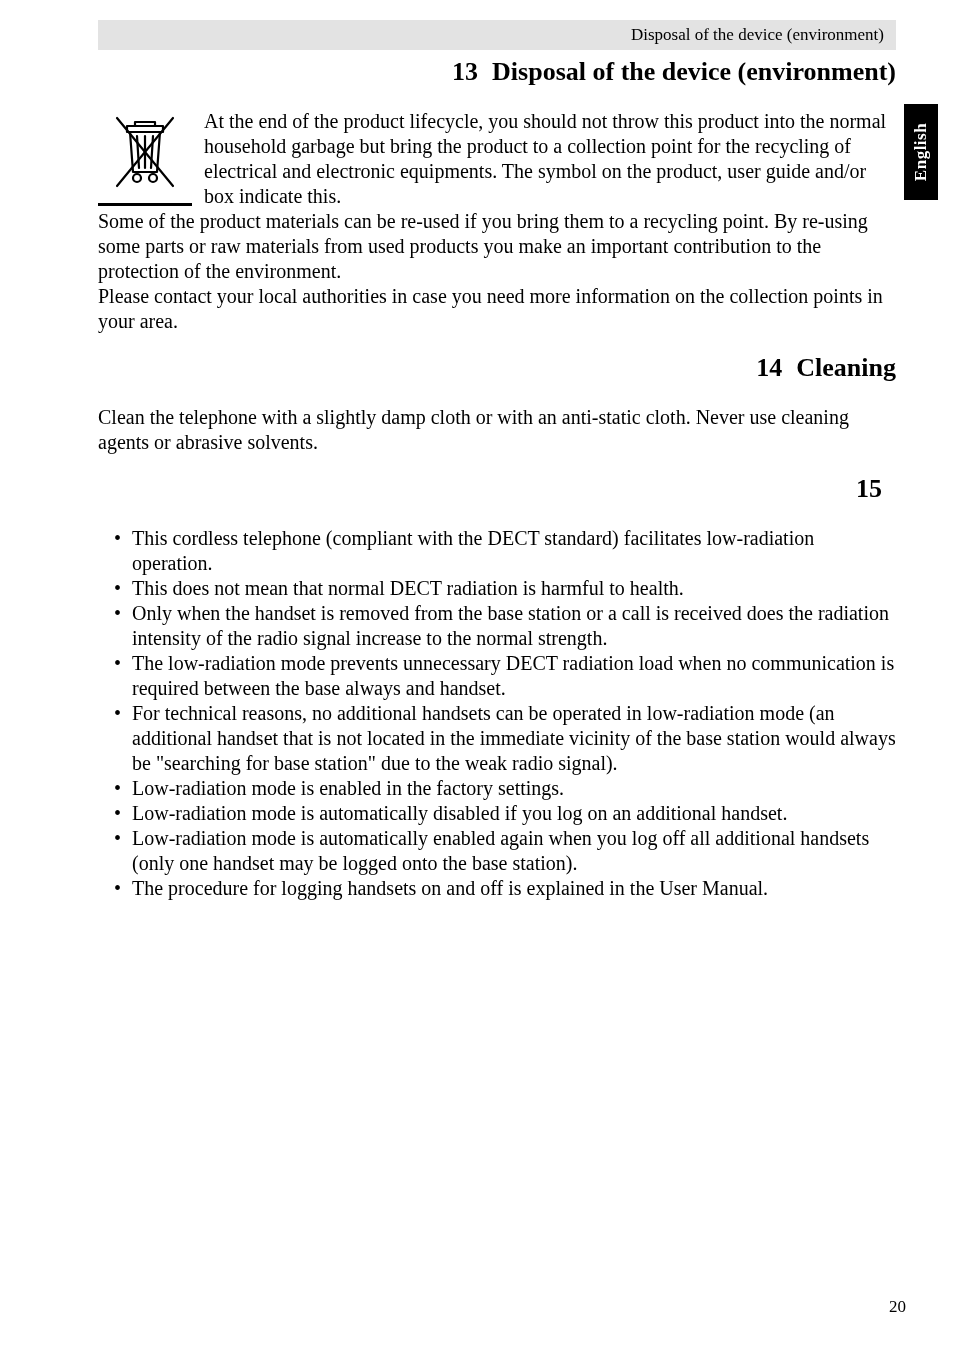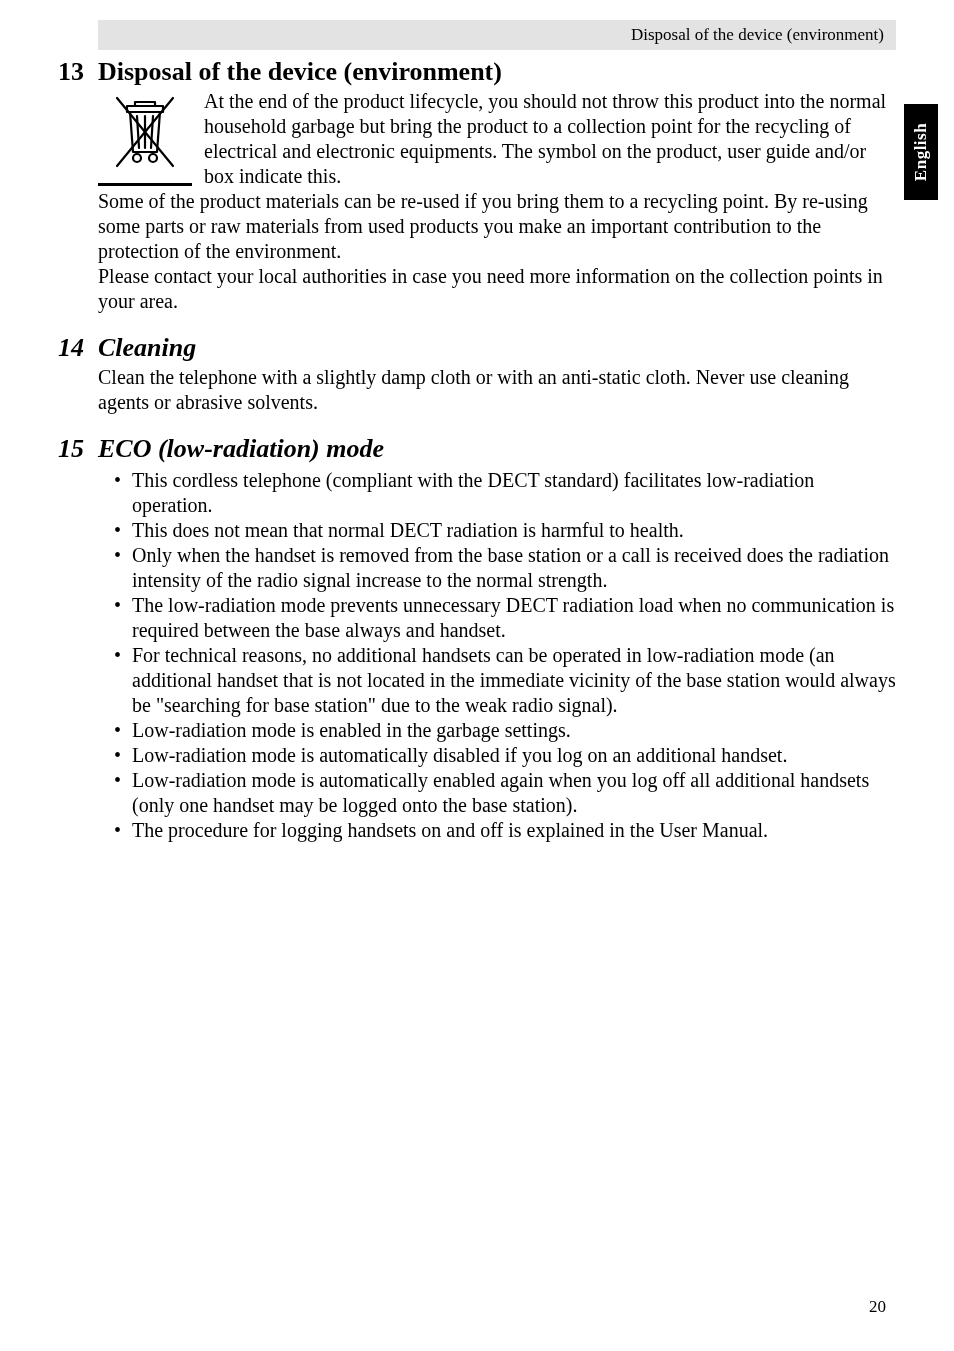--- a/index.html
+++ b/index.html
@@ -43,39 +43,41 @@
     font-weight: bold;
     font-size: 17px;
     letter-spacing: 0.5px;
   }
   .content {
     margin: 2px 58px 0 58px;
   }
   .section {
     display: flex;
     align-items: flex-start;
+    justify-content: flex-end;
   }
   .sec-num {
     font-weight: bold;
     font-size: 26px;
     width: 40px;
     flex: 0 0 40px;
     line-height: 1.35;
     padding-top: 2px;
   }
   .sec-title {
     font-weight: bold;
     font-size: 26px;
     line-height: 1.35;
     padding-top: 2px;
   }
   .body-block {
     margin-left: 40px;
     font-size: 20px;
     line-height: 1.25;
+    margin-top: 20px;
   }
   .float-icon {
     float: left;
     width: 94px;
     height: 94px;
     margin: 3px 12px 0 0;
     border-bottom: 3px solid #000;
     box-sizing: border-box;
     display: flex;
     align-items: flex-start;
@@ -101,24 +103,24 @@
   }
   ul.bullets li::before {
     content: "•";
     position: absolute;
     left: -4px;
     top: 0;
   }
   .page-number {
     position: absolute;
     bottom: 34px;
-    right: 68px;
+    right: 48px;
     font-size: 17px;
   }
-  .mt-sec { margin-top: 14px; font-style: italic; }
+  .mt-sec { margin-top: 14px; }
 </style>
 </head>
 <body>
 
 <div class="page">
 
   <div class="header-bar">
     <span>Disposal of the device (environment)</span>
   </div>
 
@@ -159,30 +161,29 @@
     <div class="section mt-sec">
       <div class="sec-num">14</div>
       <div class="sec-title">Cleaning</div>
     </div>
     <div class="body-block">
       <span>Clean the telephone with a slightly damp cloth or with an anti-static cloth. Never use cleaning agents or abrasive solvents.</span>
     </div>
 
     <div class="section mt-sec">
       <div class="sec-num">15</div>
-      <div class="sec-title">ECO (low-radiation) mode</div>
     </div>
     <div class="body-block">
       <ul class="bullets">
         <li>This cordless telephone (compliant with the DECT standard) facilitates low-radiation operation.</li>
         <li>This does not mean that normal DECT radiation is harmful to health.</li>
         <li>Only when the handset is removed from the base station or a call is received does the radiation intensity of the radio signal increase to the normal strength.</li>
         <li>The low-radiation mode prevents unnecessary DECT radiation load when no communication is required between the base always and handset.</li>
         <li>For technical reasons, no additional handsets can be operated in low-radiation mode (an additional handset that is not located in the immediate vicinity of the base station would always be "searching for base station" due to the weak radio signal).</li>
-        <li>Low-radiation mode is enabled in the garbage settings.</li>
+        <li>Low-radiation mode is enabled in the factory settings.</li>
         <li>Low-radiation mode is automatically disabled if you log on an additional handset.</li>
         <li>Low-radiation mode is automatically enabled again when you log off all additional handsets (only one handset may be logged onto the base station).</li>
         <li>The procedure for logging handsets on and off is explained in the User Manual.</li>
       </ul>
     </div>
 
   </div>
 
   <div class="page-number">20</div>
 </div>

